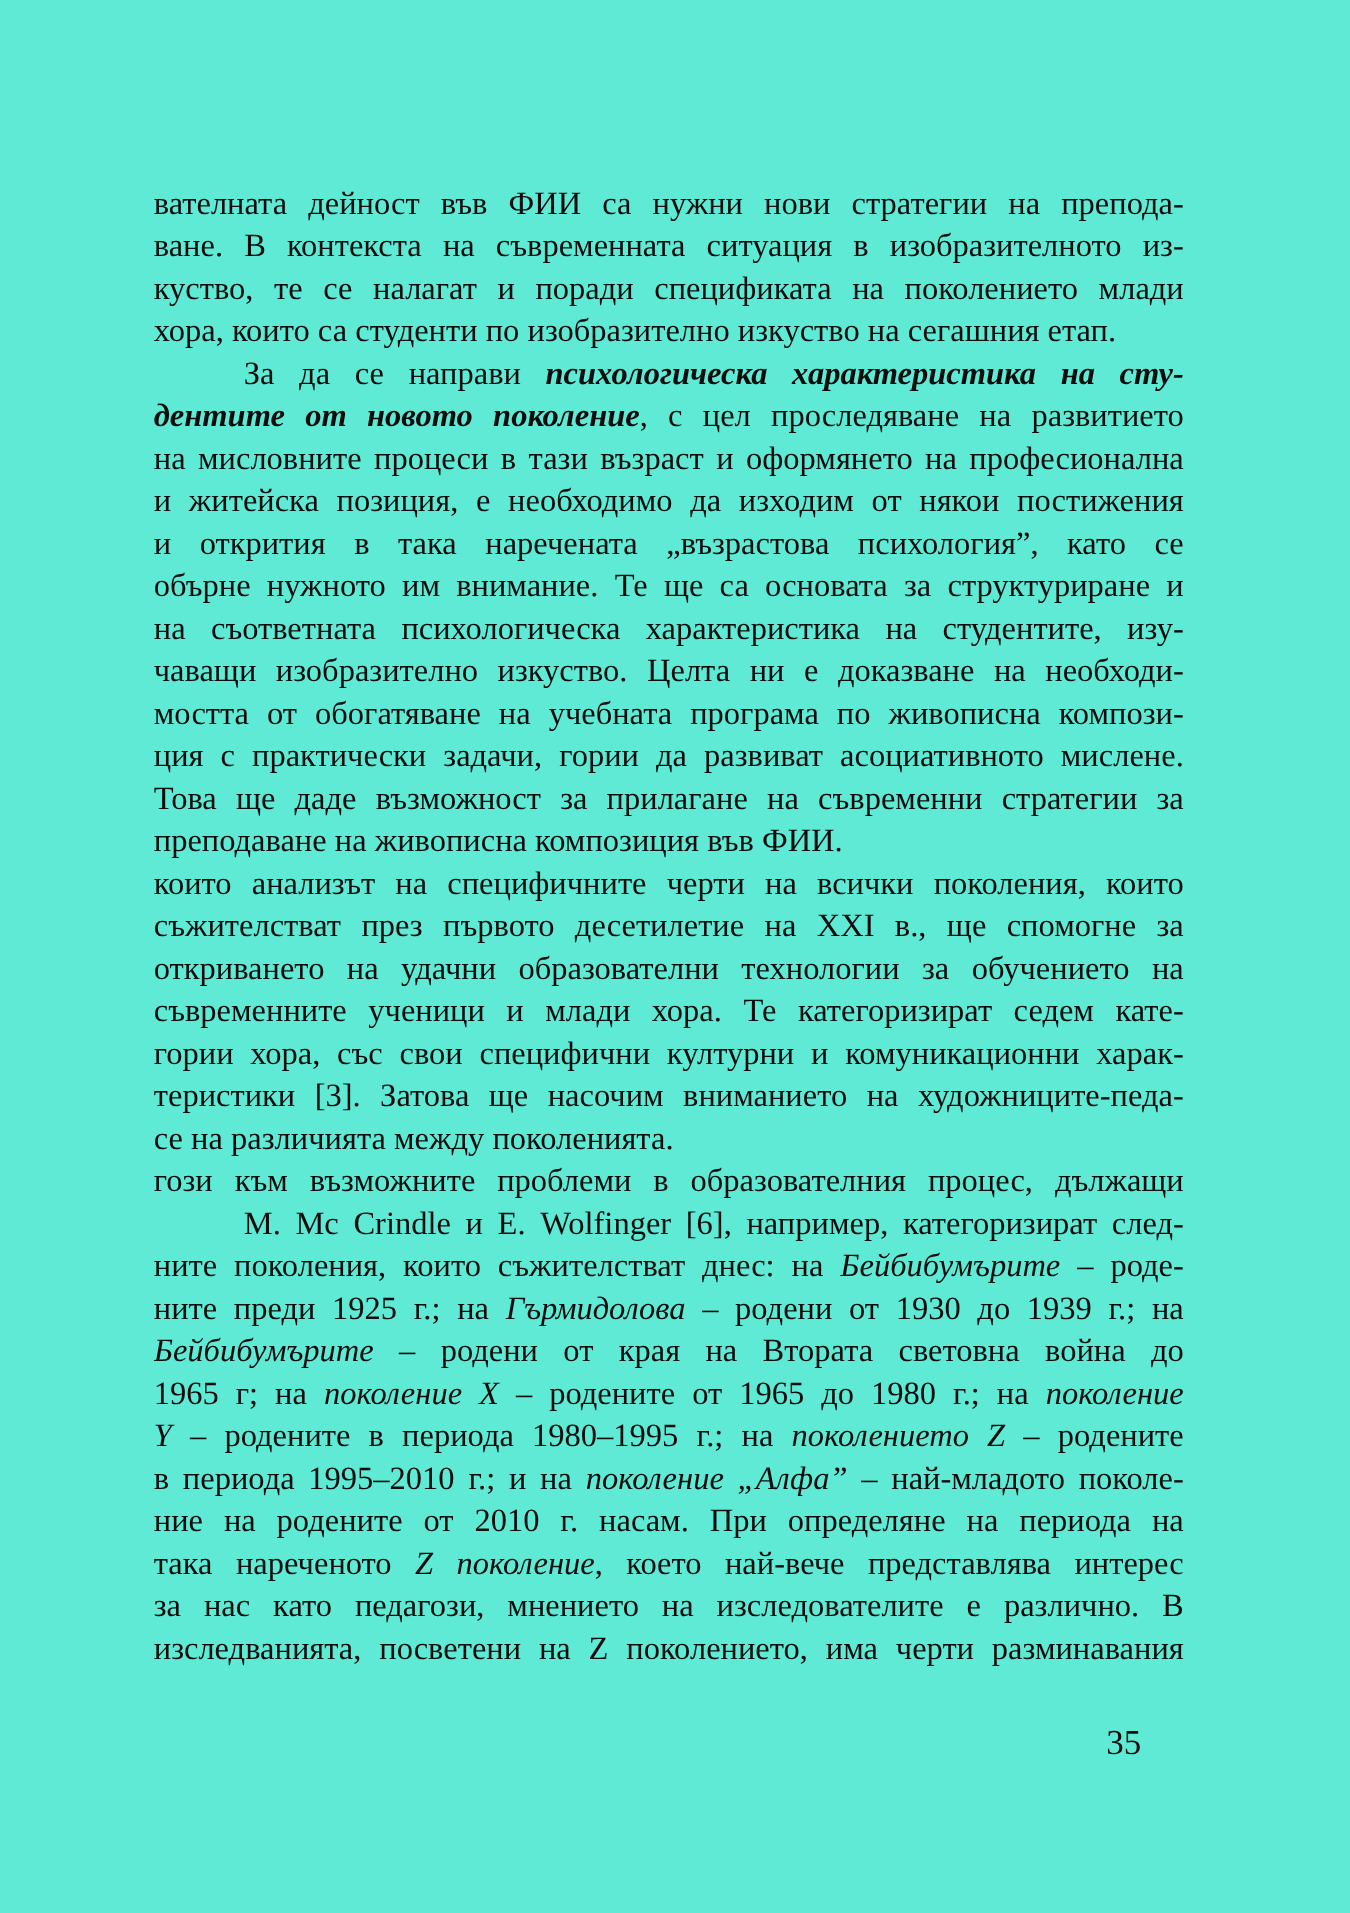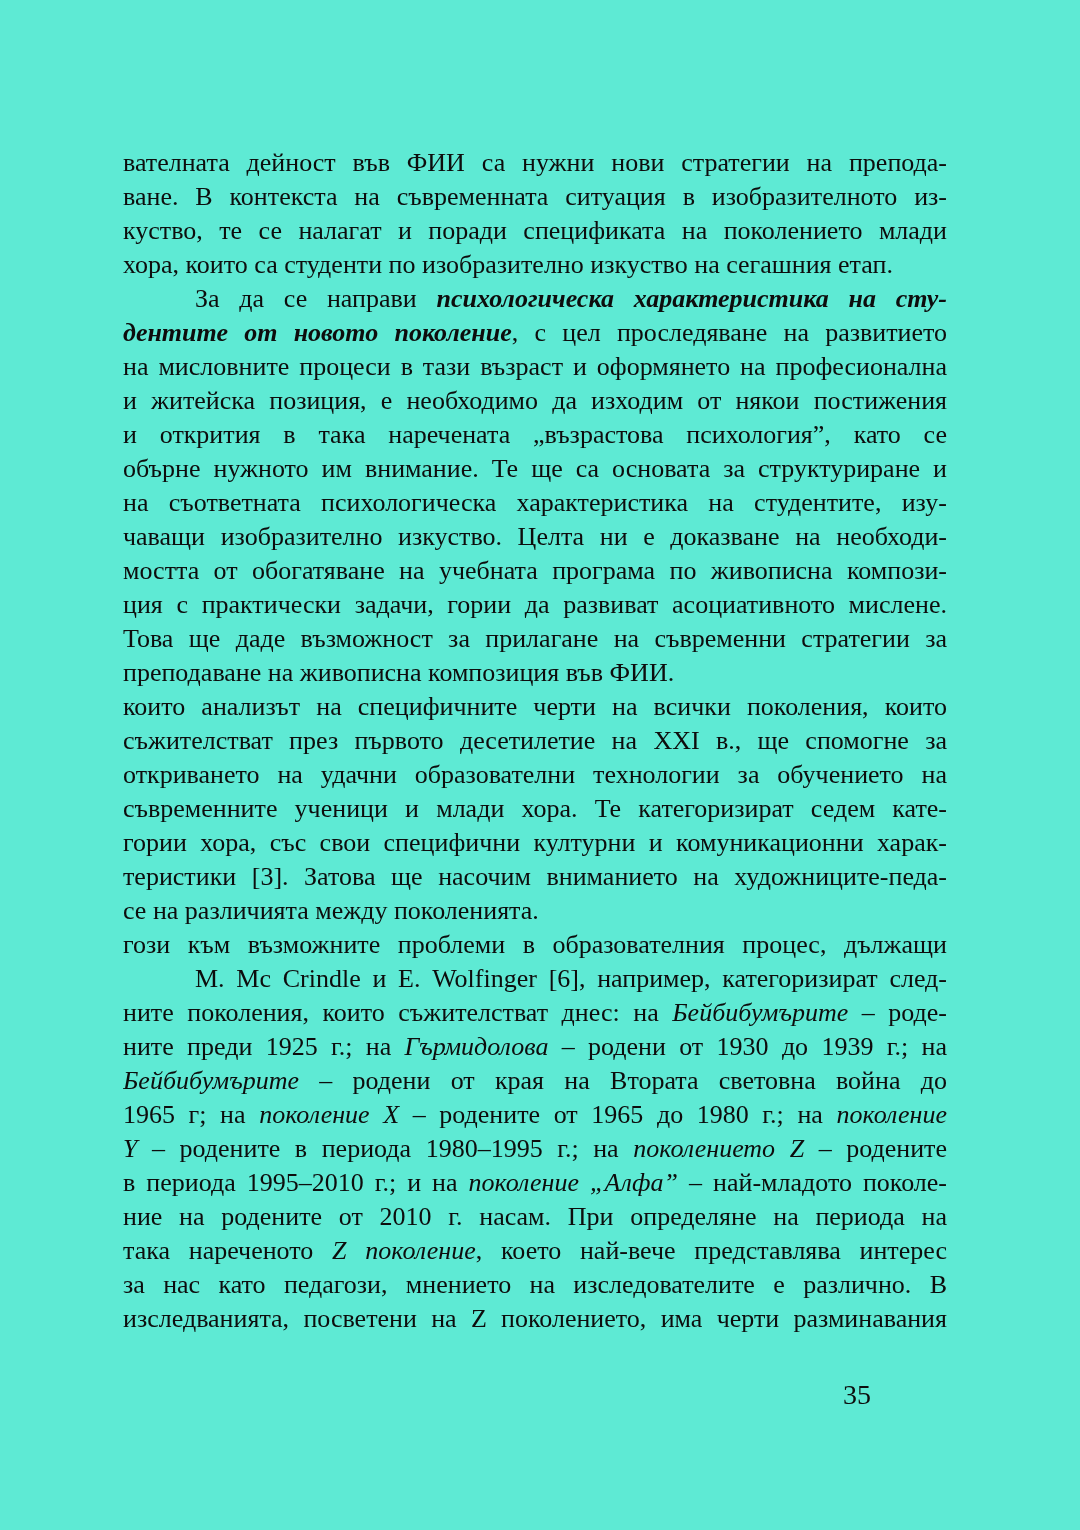--- a/index.html
+++ b/index.html
@@ -41,21 +41,21 @@
     text-align-last: left;
   }
   .line.indent {
     text-indent: 72px;
   }
   .n  { font-style: normal; font-weight: normal; }
   .i  { font-style: italic; font-weight: normal; }
   .bi { font-style: italic; font-weight: bold; }
   .page-number {
     position: absolute;
-    left: 843px;
+    left: 885px;
     top: 1378px;
     font-size: 28px;
     line-height: 34px;
   }
 </style>
 </head>
 <body>
 
 <div class="page">
   <main class="text-block">

